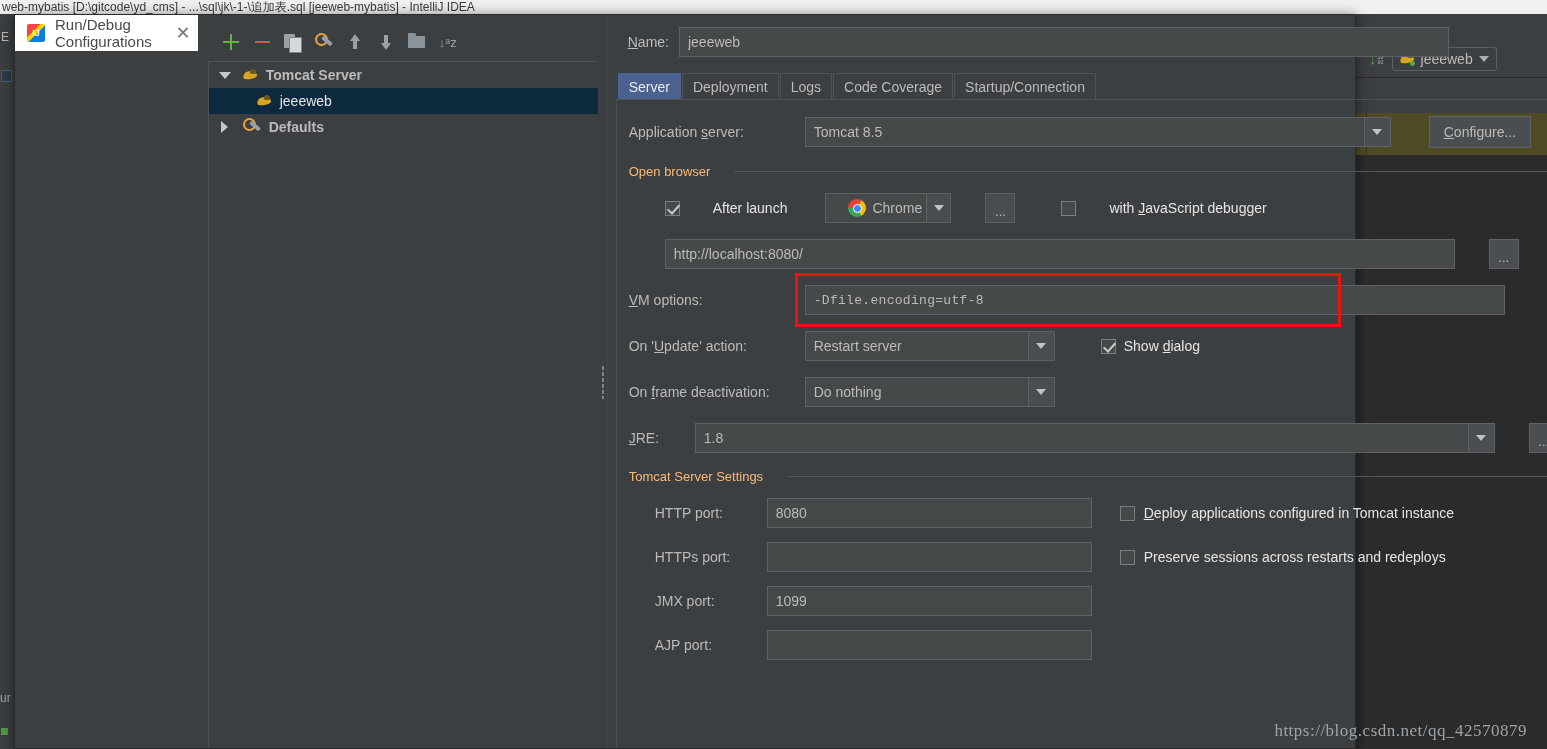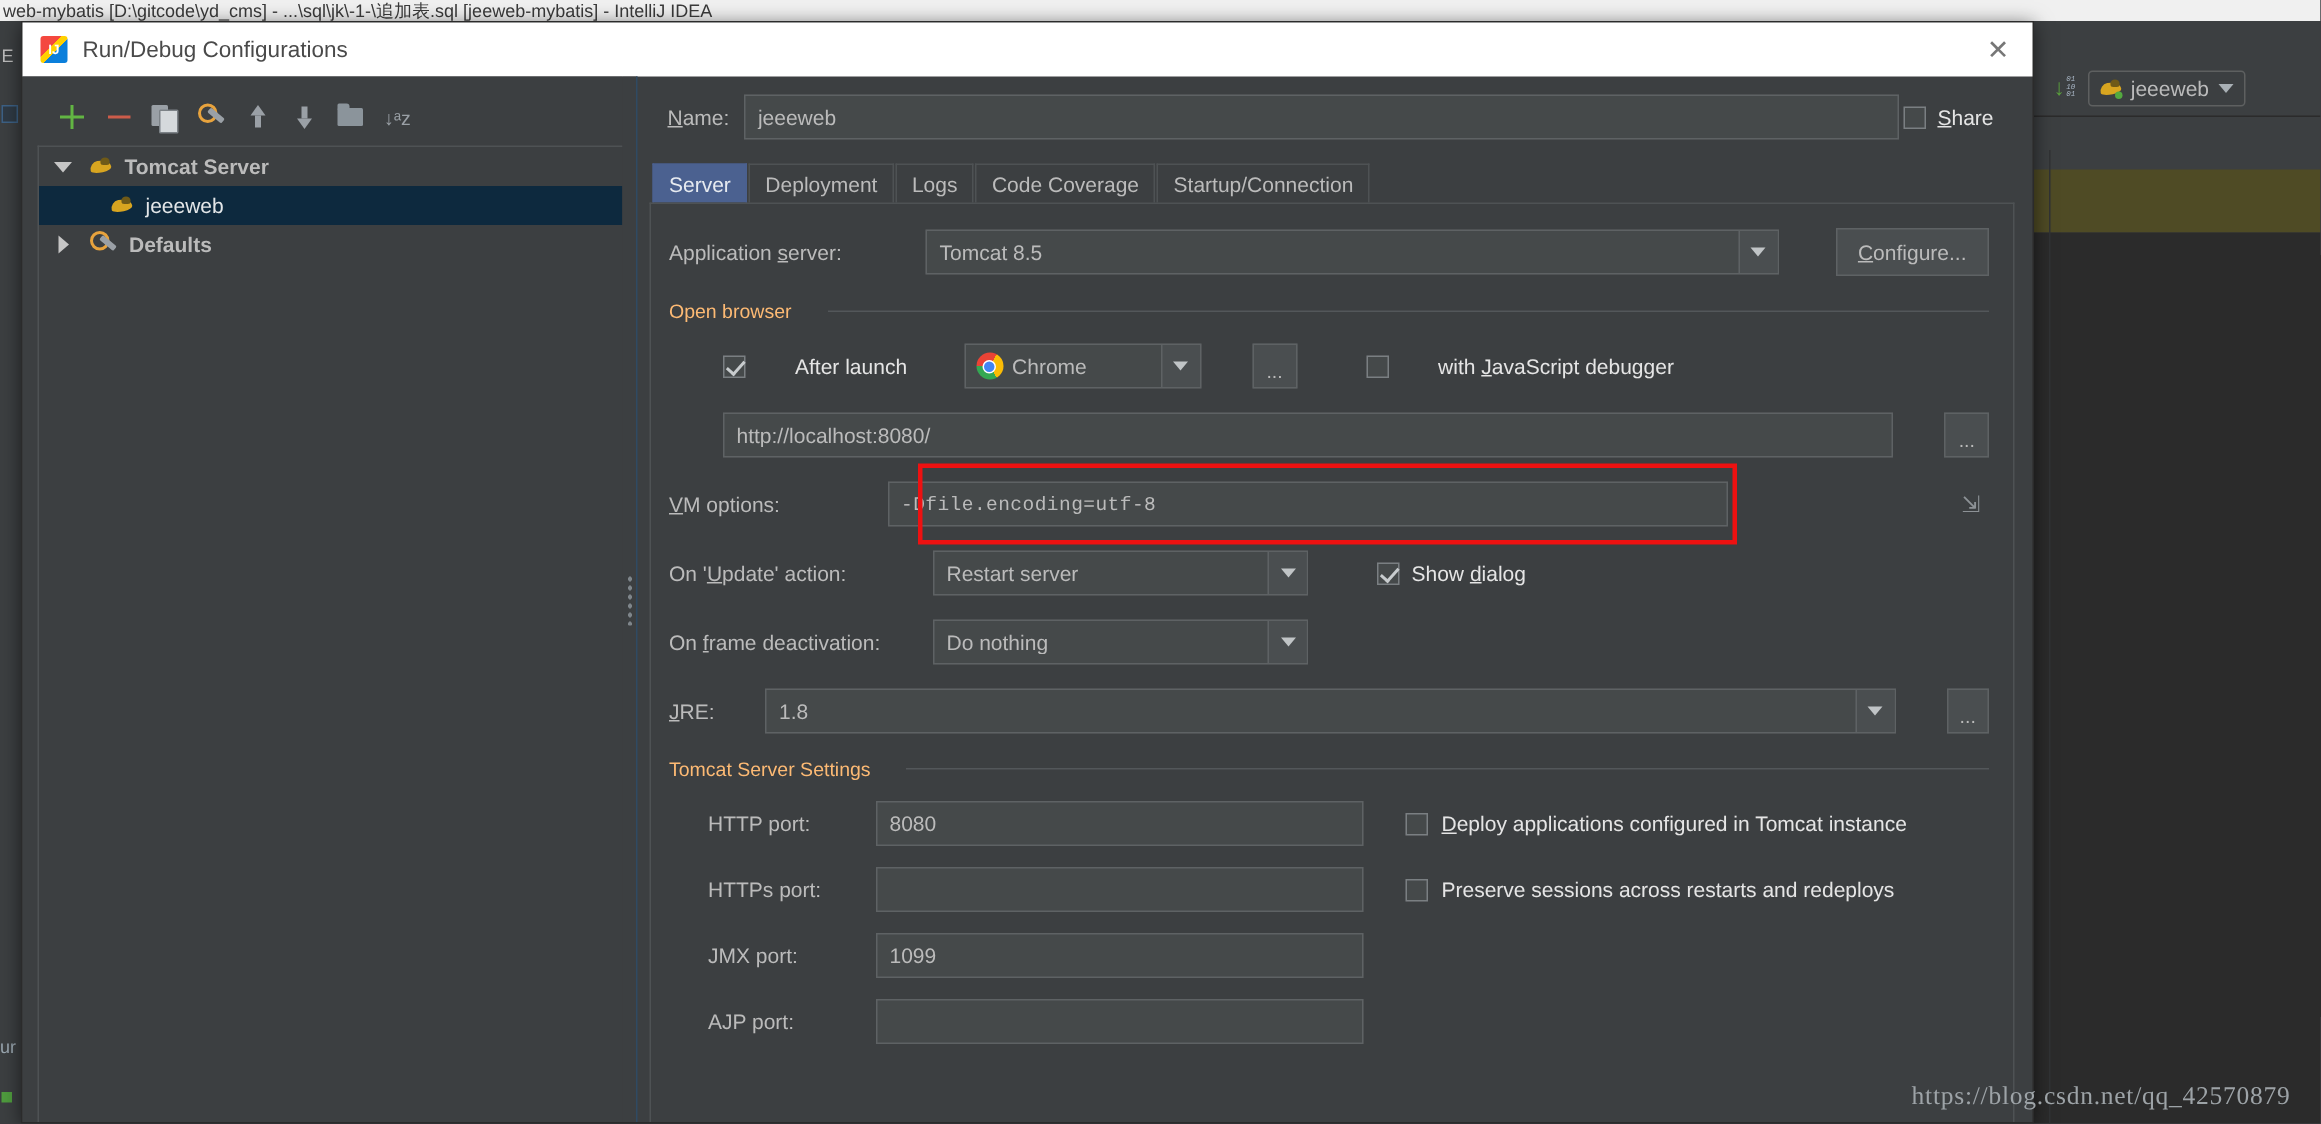--- a/index.html
+++ b/index.html
@@ -186,21 +186,21 @@
   #dialog {
     position: absolute;
     left: 14px;
     top: 14px;
     width: 1342px;
     height: 735px;
     background: #3c3f41;
     border: 1px solid #2b2b2b;
     box-shadow: 0 2px 12px rgba(0,0,0,0.55);
     display: flex;
-    flex-direction: column;
+    flex-direction: row;
   }
   .dialog-titlebar {
     height: 36px;
     background: #ffffff;
     display: flex;
     align-items: center;
     padding: 0 0 0 12px;
     flex: 0 0 36px;
   }
   .ij-logo {
@@ -648,21 +648,21 @@
   .chrome-icon::after {
     content: "";
     position: absolute;
     left: 4.5px; top: 4.5px;
     width: 9px; height: 9px;
     border-radius: 50%;
     background: #4285f4;
     border: 1.5px solid #ffffff;
     box-sizing: border-box;
   }
-  .combo-browser { width: 158px; }
+  .combo-browser { width: 126px; padding-left: 15px; }
 
   .url-row { padding-left: 36px; }
   .url-input { width: 790px; }
 
   .vm-row { position: relative; }
   .lbl-vm { width: 152px; }
   .vm-field-wrap {
     position: relative;
     width: 700px;
     height: 30px;

